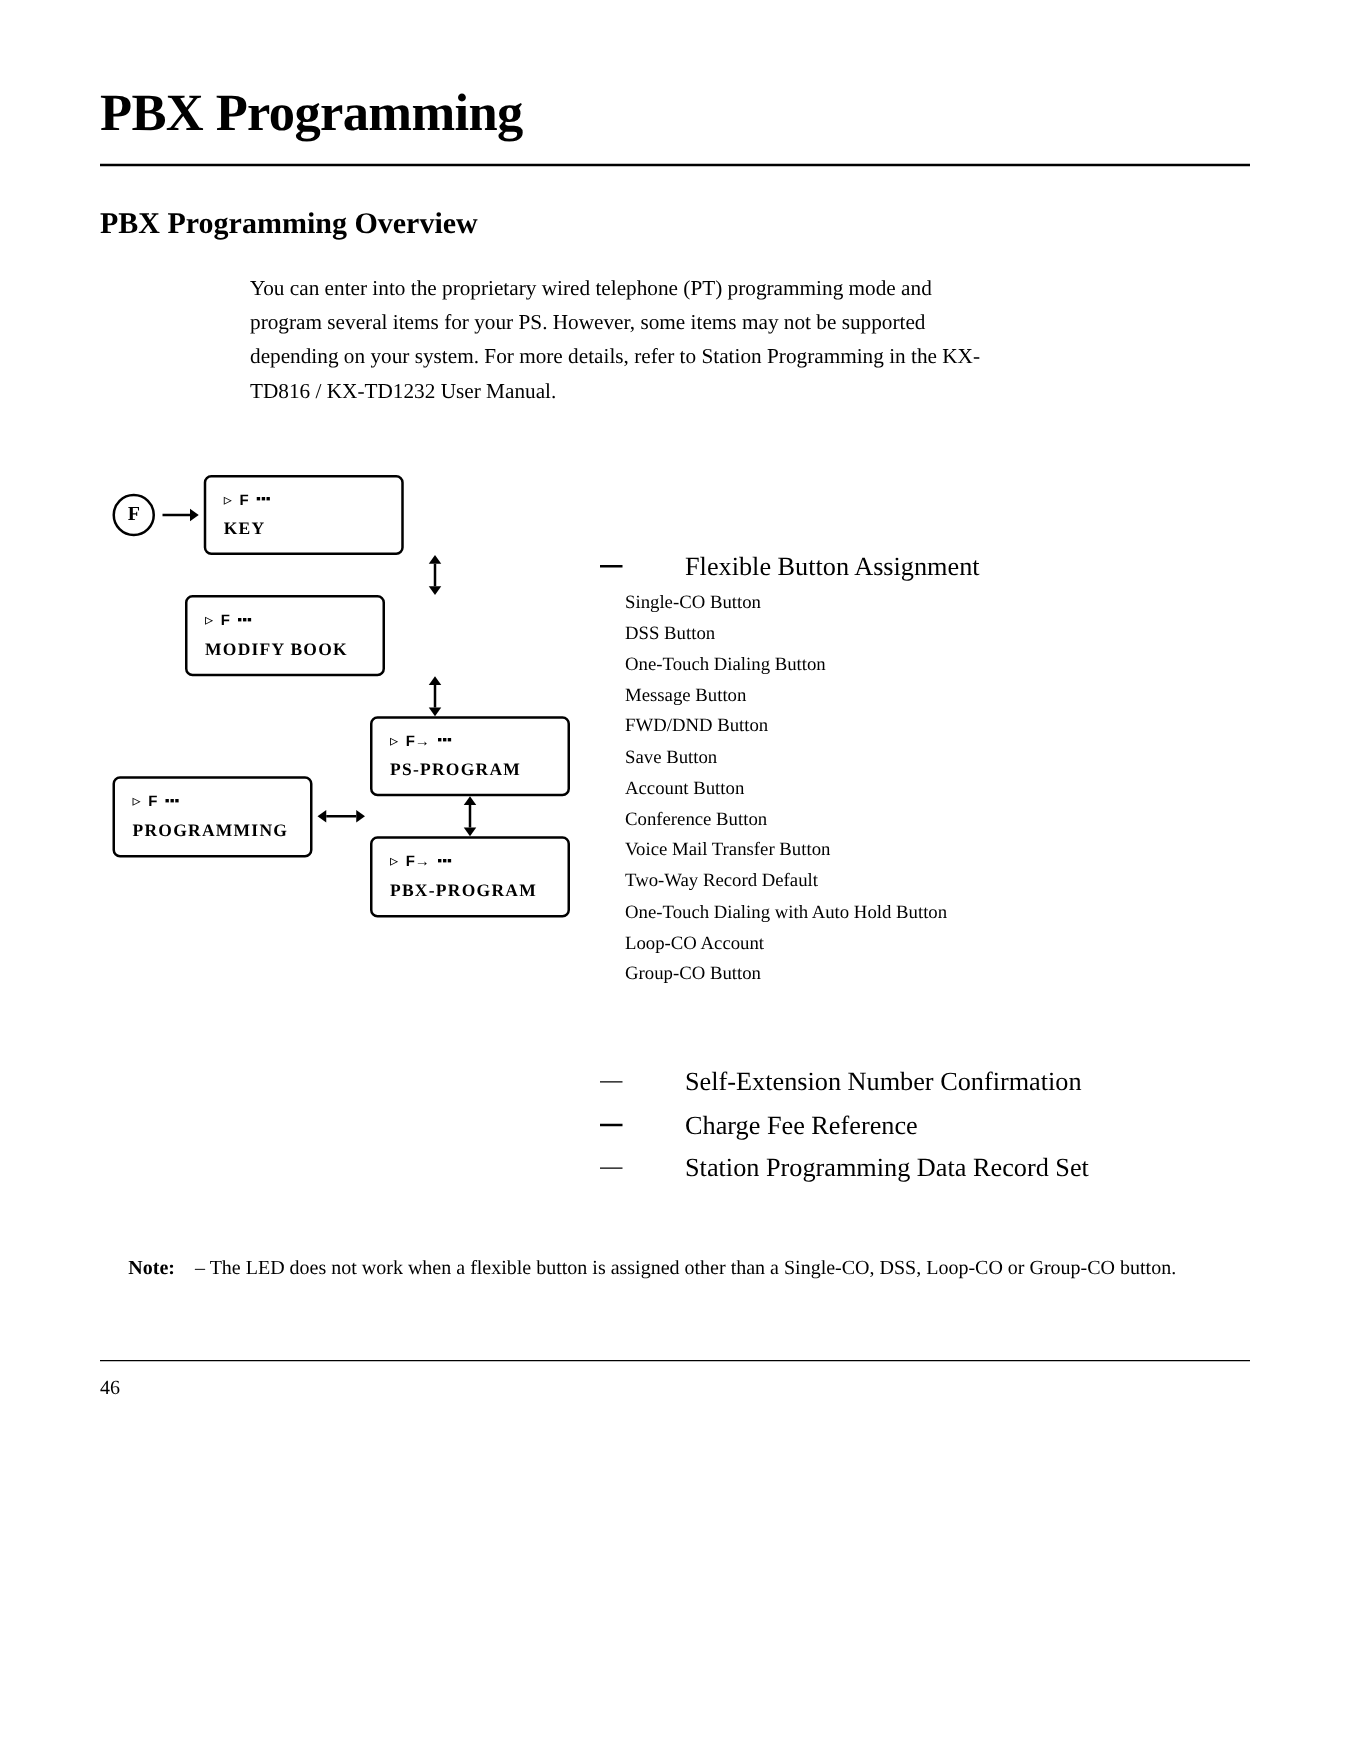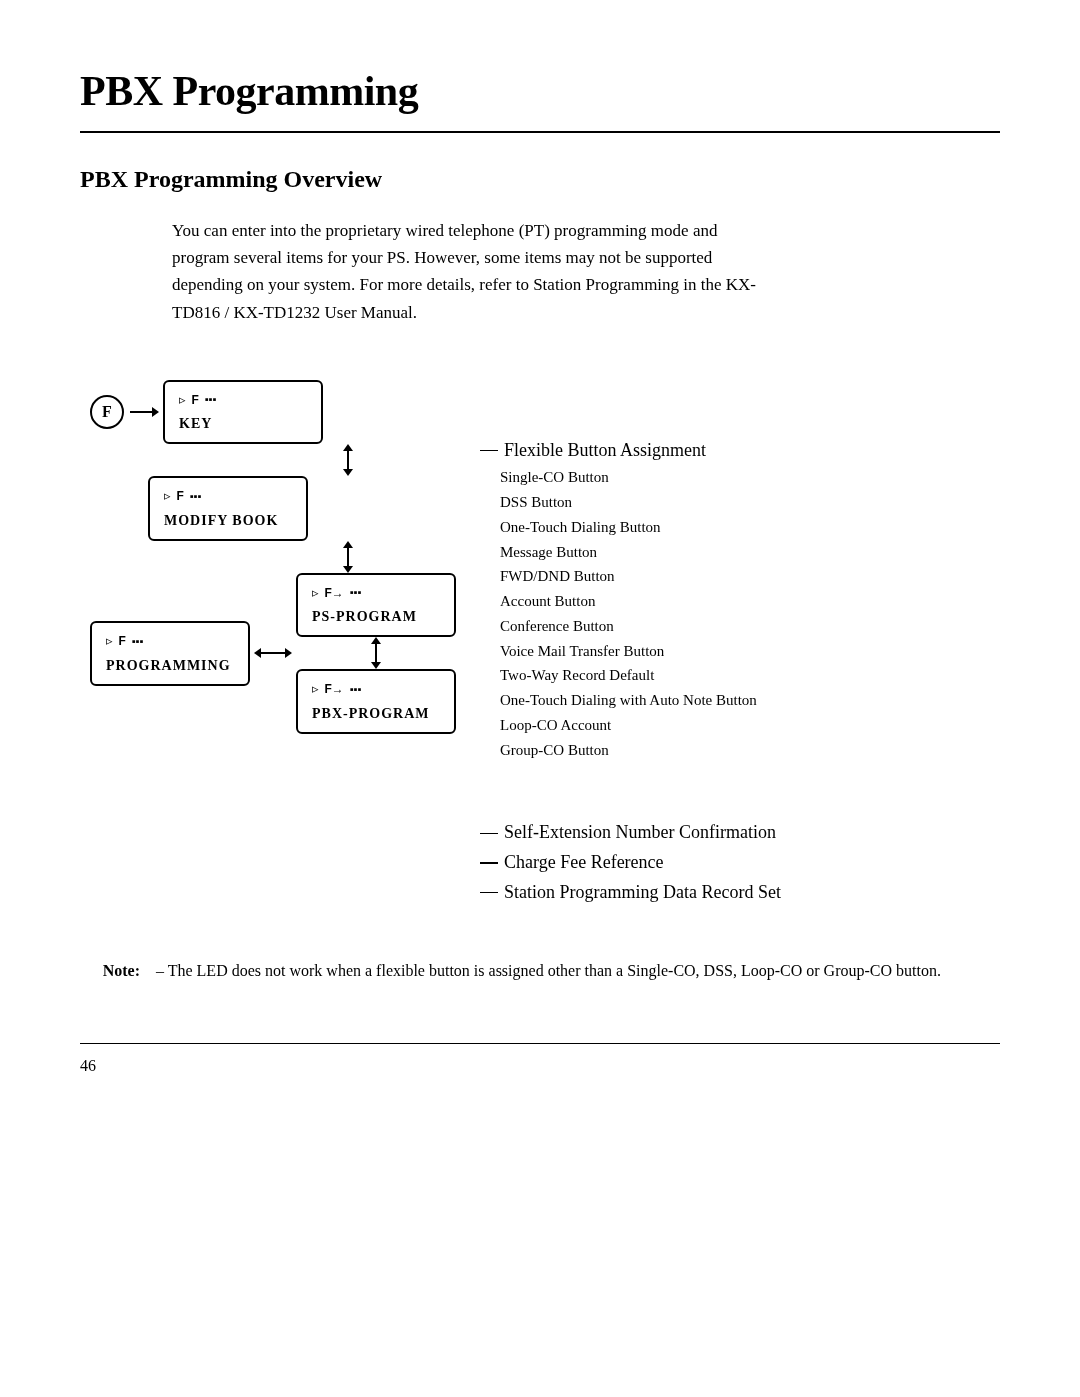--- a/index.html
+++ b/index.html
@@ -27,21 +27,21 @@
       margin-bottom: 28px;
     }
 
     .section-title {
       font-size: 24px;
       font-weight: bold;
       margin-bottom: 20px;
     }
 
     .intro-text {
-      margin-left: 92px;
+      margin-left: 120px;
       margin-bottom: 40px;
       font-size: 17px;
       line-height: 1.6;
       max-width: 600px;
     }
 
     .f-circle {
       width: 34px;
       height: 34px;
       border: 2px solid #000;
@@ -188,22 +188,23 @@
 
     .prog-right-col {
       display: flex;
       flex-direction: column;
       align-items: center;
     }
 
     .feat-item {
       display: flex;
       align-items: center;
-      font-size: 18px;
+      font-size: 21px;
       line-height: 1.65;
+      gap: 44px;
     }
 
     .feat-item-indent {
       display: flex;
       align-items: center;
       font-size: 15px;
       line-height: 1.65;
       padding-left: 20px;
     }
 
@@ -336,33 +337,36 @@
       <div class="feat-item-indent">
         <span>One-Touch Dialing Button</span>
       </div>
       <div class="feat-item-indent">
         <span>Message Button</span>
       </div>
       <div class="feat-item-indent">
         <span>FWD/DND Button</span>
       </div>
       <div class="feat-item-indent">
+        <span>Save Button</span>
+      </div>
+      <div class="feat-item-indent">
         <span>Account Button</span>
       </div>
       <div class="feat-item-indent">
         <span>Conference Button</span>
       </div>
       <div class="feat-item-indent">
         <span>Voice Mail Transfer Button</span>
       </div>
       <div class="feat-item-indent">
         <span>Two-Way Record Default</span>
       </div>
       <div class="feat-item-indent">
-        <span>One-Touch Dialing with Auto Note Button</span>
+        <span>One-Touch Dialing with Auto Hold Button</span>
       </div>
       <div class="feat-item-indent">
         <span>Loop-CO Account</span>
       </div>
       <div class="feat-item-indent">
         <span>Group-CO Button</span>
       </div>
     </div>
 
     <div class="feat-group-sep"></div>

